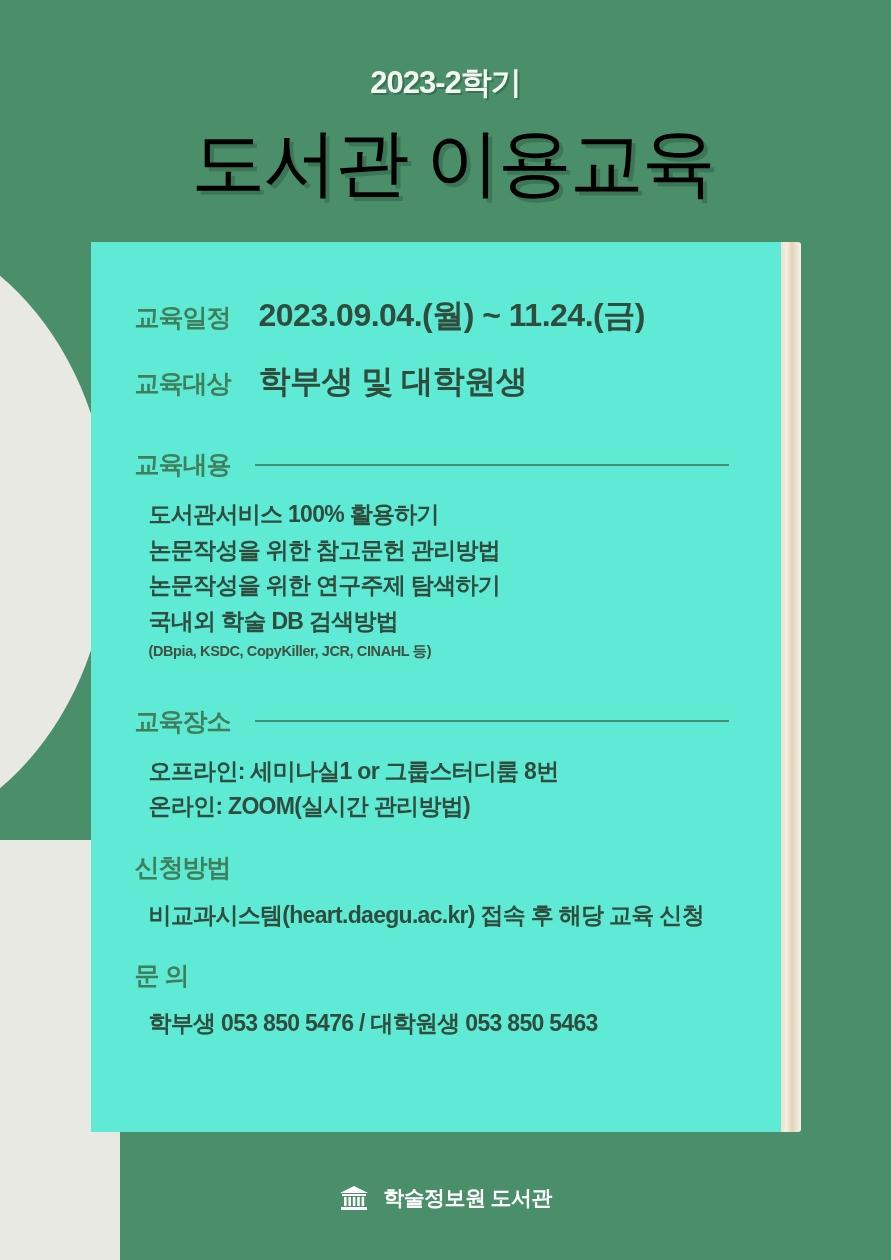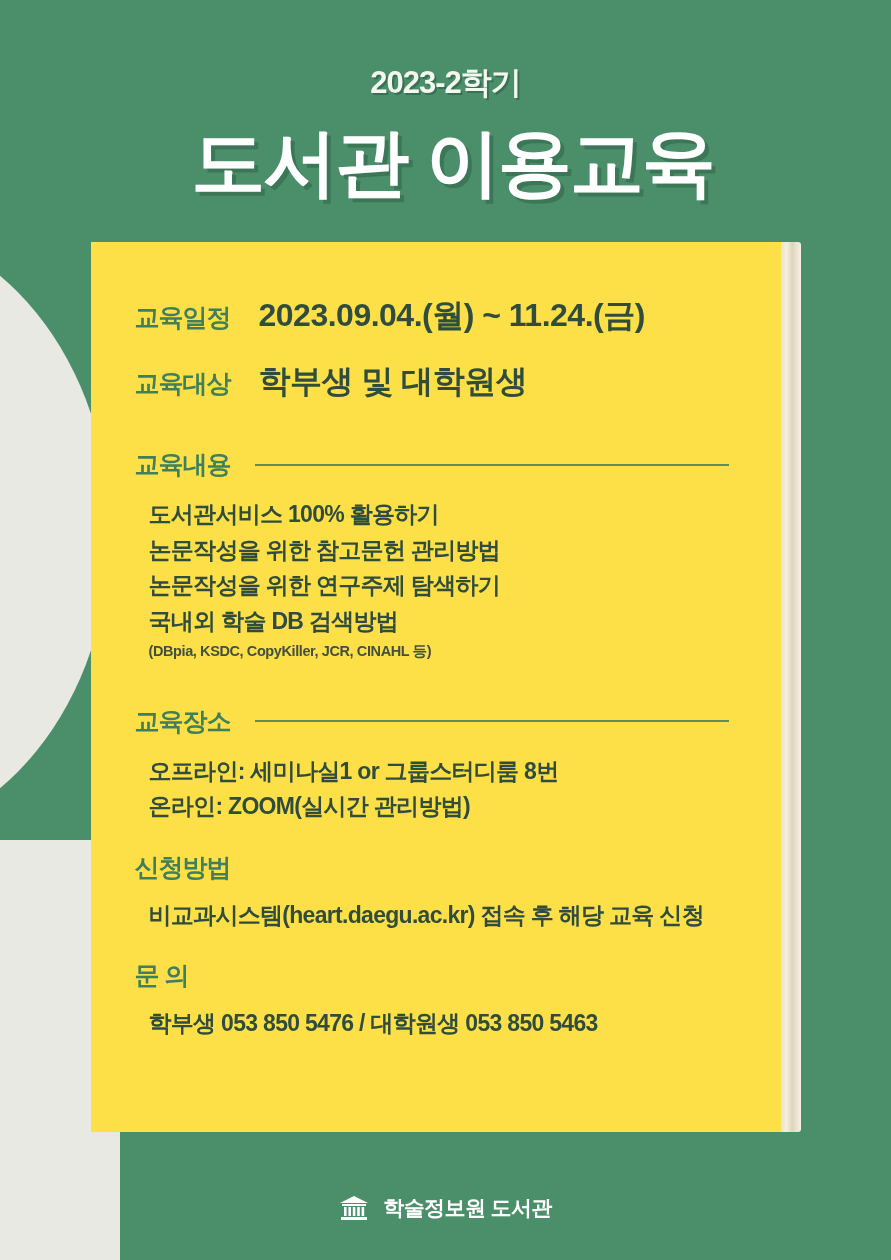--- a/index.html
+++ b/index.html
@@ -38,23 +38,23 @@
   }
   .semester {
     color:#f3f7f0;
     font-size:31px;
     font-weight:bold;
     letter-spacing:-1px;
     text-shadow:2px 2px 0 rgba(40,90,65,0.55);
   }
   .title {
     margin-top:22px;
-    color:#ffffff;
+    color:#000000;
     font-size:74px;
-    font-weight:bold;
+    font-weight:normal;
     letter-spacing:-2px;
     line-height:1;
     text-shadow:4px 4px 0 rgba(40,90,65,0.45);
     padding-left:14px;
   }
   
   .card-wrap {
     position:relative;
     z-index:4;
     margin:42px auto 0 auto;
@@ -65,21 +65,21 @@
     top:0; right:0;
     width:22px;
     height:890px;
     background:linear-gradient(to right,#e6ddc9 0%,#f6efdf 35%,#ded4bd 60%,#f8f2e4 100%);
     border-radius:0 3px 3px 0;
   }
   .card {
     position:relative;
     width:690px;
     height:890px;
-    background:#fde047;
+    background:#5eead4;
     padding:52px 44px 0 44px;
   }
   .row {
     display:flex;
     align-items:baseline;
     margin-bottom:22px;
   }
   .lbl {
     color:#3f7f5c;
     font-weight:bold;
@@ -124,21 +124,21 @@
     letter-spacing:-0.4px;
     margin-top:2px;
   }
   .plain-head {
     margin-top:26px;
     margin-bottom:14px;
   }
   .footer {
     position:absolute;
     left:0; right:0;
-    bottom:38px;
+    bottom:48px;
     z-index:5;
     display:flex;
     align-items:center;
     justify-content:center;
     gap:14px;
   }
   .footer-text {
     color:#ffffff;
     font-weight:bold;
     font-size:21px;

